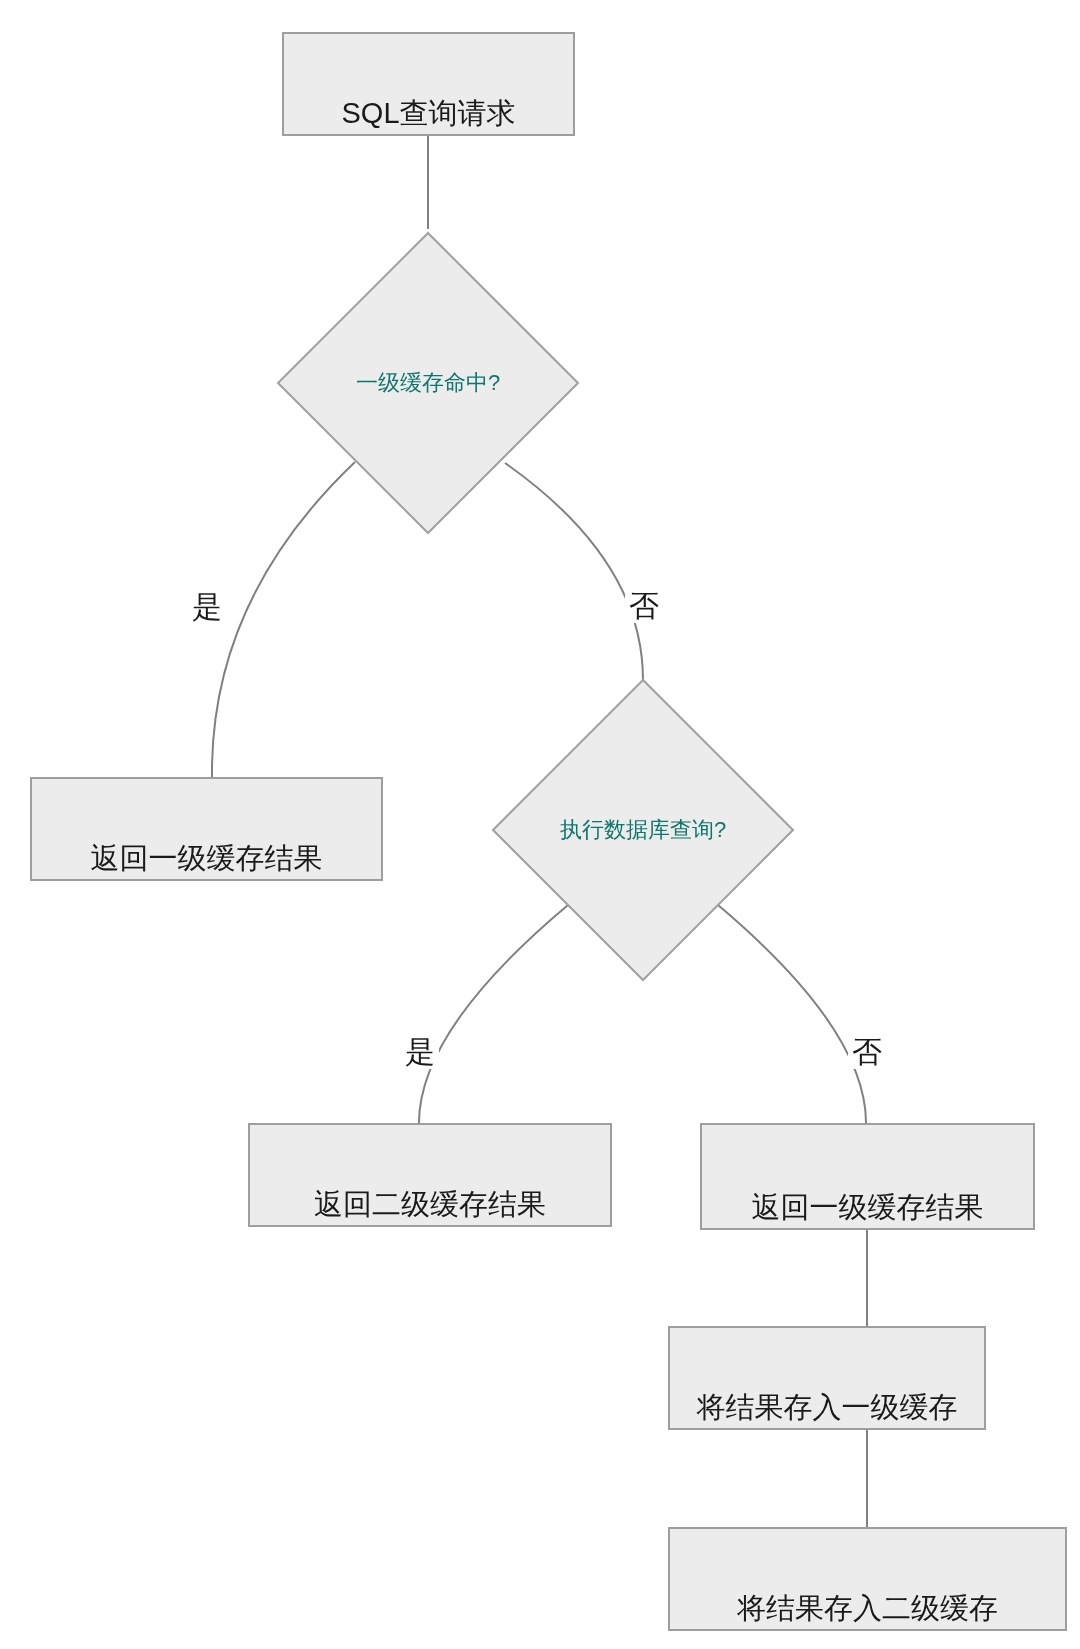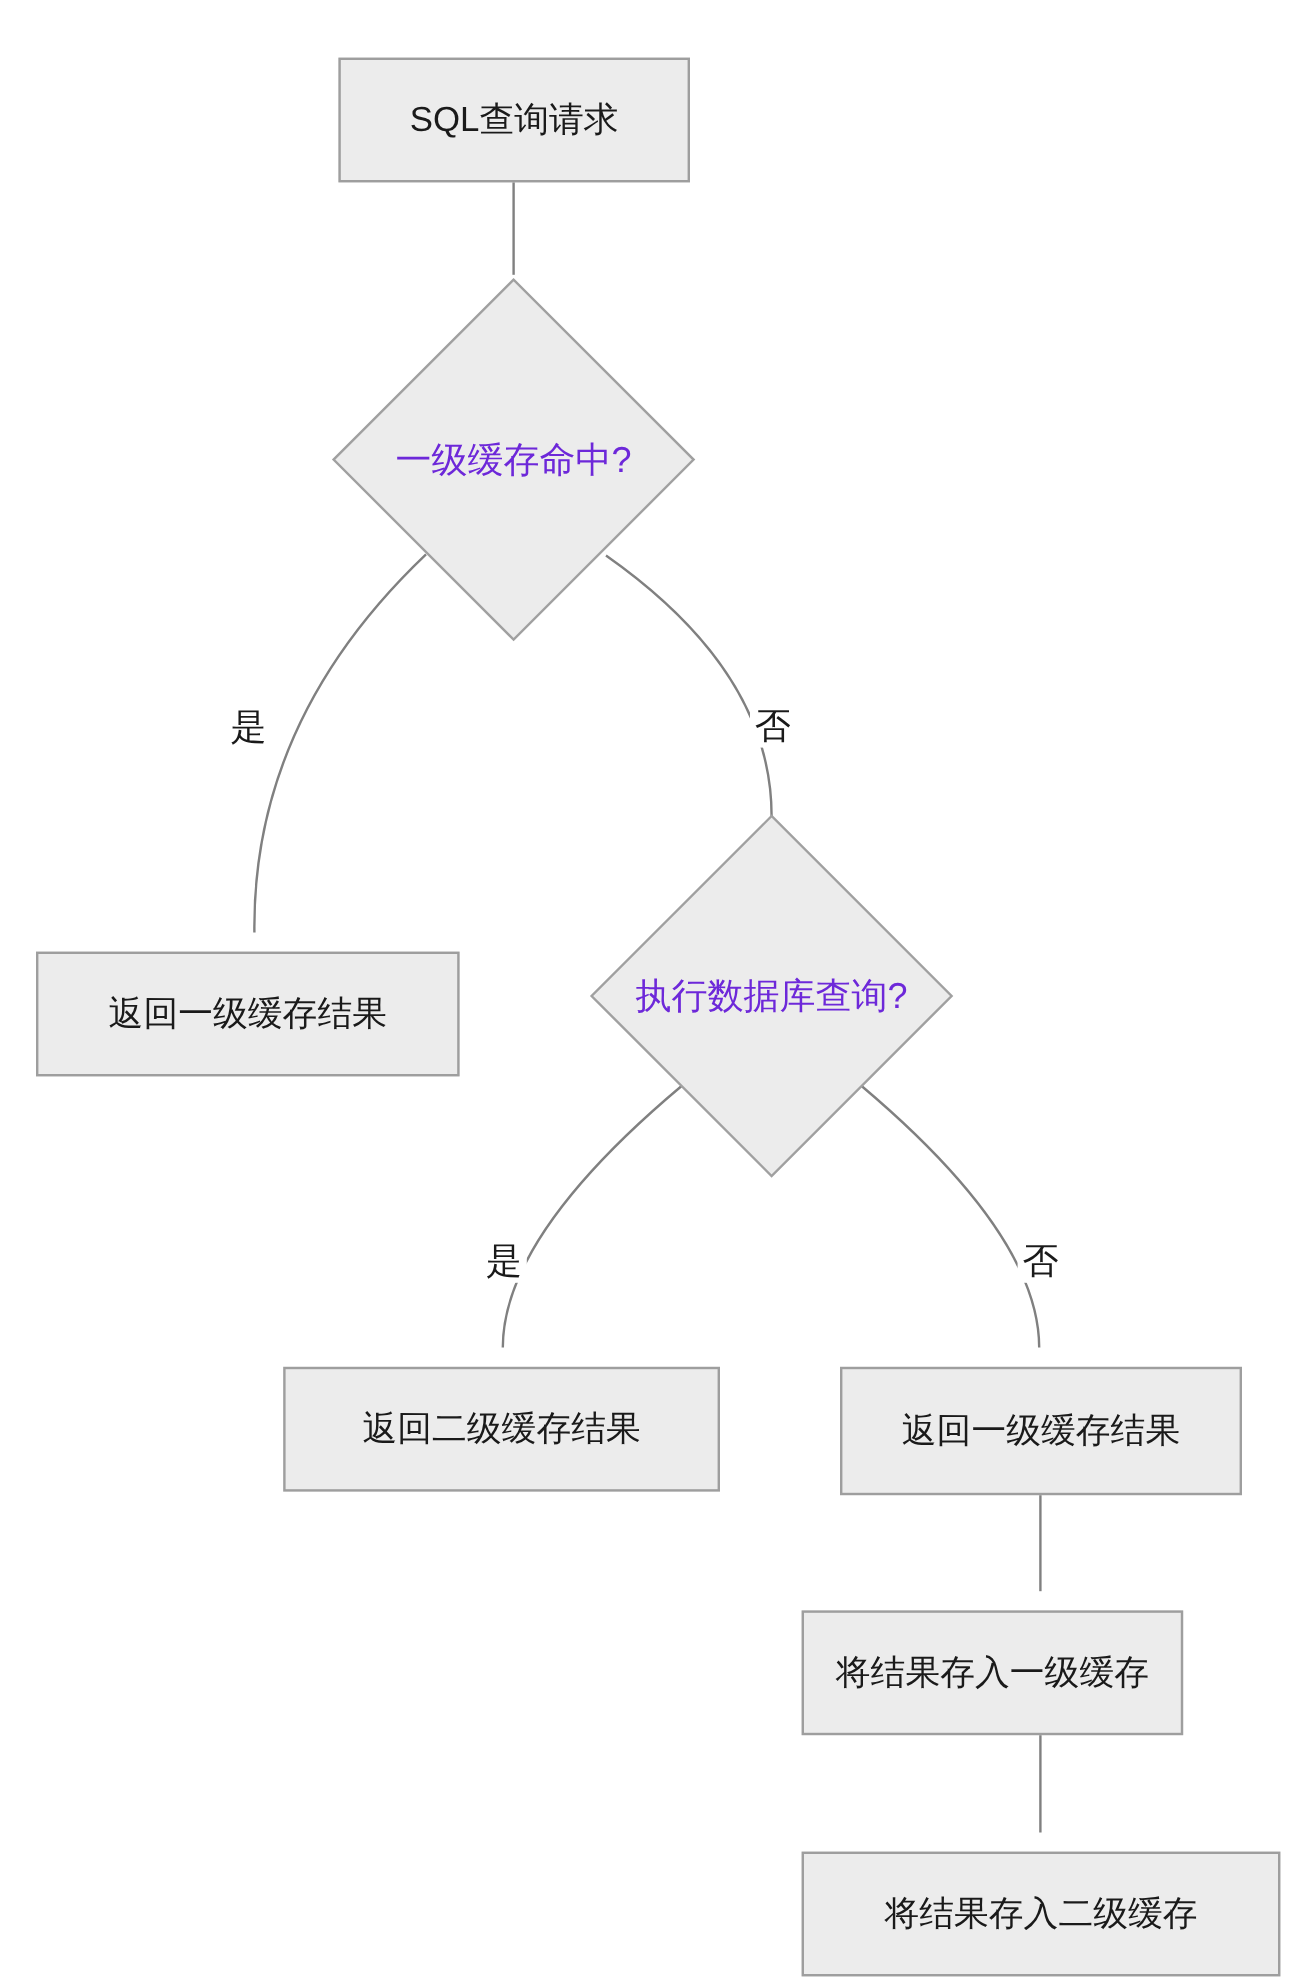--- a/index.html
+++ b/index.html
@@ -30,34 +30,33 @@
     fill: #ececec;
     stroke: #a0a0a0;
     stroke-width: 2;
   }
   .node-box {
     position: absolute;
     box-sizing: border-box;
     background: #ececec;
     border: 2px solid #9e9e9e;
     display: flex;
-    align-items: center;
+    align-items: flex-end;
     justify-content: center;
     font-size: 29px;
     color: #1a1a1a;
     text-align: center;
-    margin-top: 16px;
   }
   .diamond-label {
     position: absolute;
     display: flex;
     align-items: center;
     justify-content: center;
-    font-size: 30px;
-    color: #6d28d9;
+    font-size: 22px;
+    color: #0f766e;
     text-align: center;
     pointer-events: none;
   }
   .edge-label {
     position: absolute;
     transform: translate(-50%, -50%);
     background: #ffffff;
     padding: 2px 4px;
     font-size: 30px;
     line-height: 1;
@@ -85,21 +84,21 @@
   </svg>
 
   <div class="node-box" style="left:282px; top:32px; width:293px; height:104px;">
     <span>SQL查询请求</span>
   </div>
 
   <div class="node-box" style="left:30px; top:777px; width:353px; height:104px;">
     <span>返回一级缓存结果</span>
   </div>
 
-  <div class="node-box" style="left:236px; top:1123px; width:364px; height:104px;">
+  <div class="node-box" style="left:248px; top:1123px; width:364px; height:104px;">
     <span>返回二级缓存结果</span>
   </div>
 
   <div class="node-box" style="left:700px; top:1123px; width:335px; height:107px;">
     <span>返回一级缓存结果</span>
   </div>
 
   <div class="node-box" style="left:668px; top:1326px; width:318px; height:104px;">
     <span>将结果存入一级缓存</span>
   </div>

